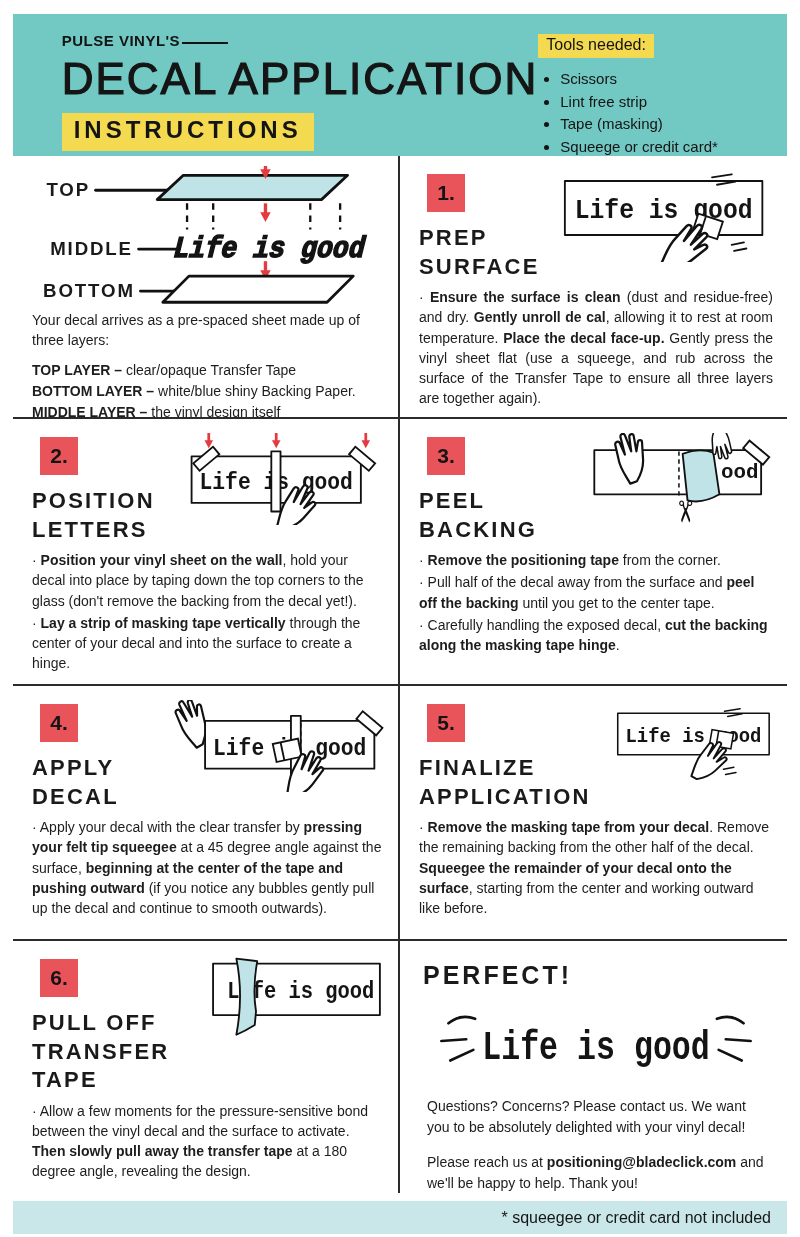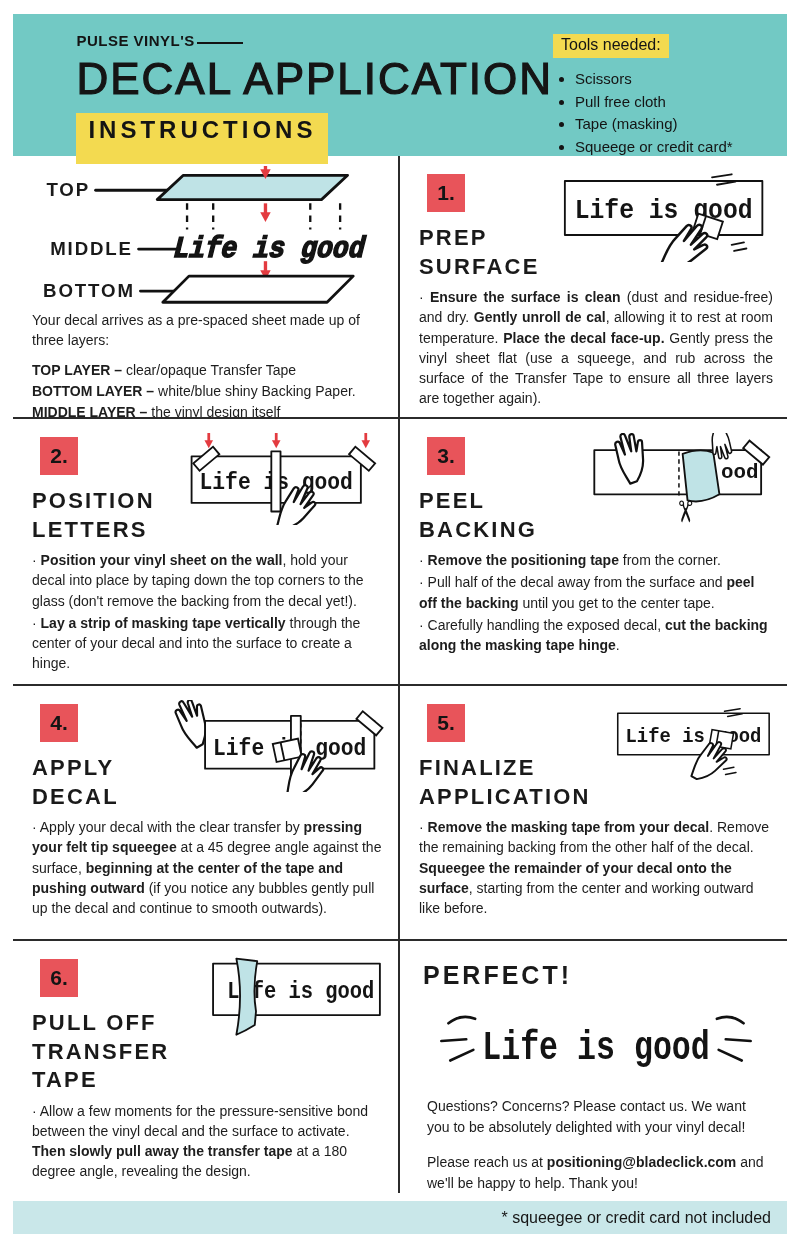--- a/index.html
+++ b/index.html
@@ -8,31 +8,31 @@
   }
   *{box-sizing:border-box;margin:0;padding:0}
   html,body{background:#fff}
   .page{
     width:800px;height:1237px;background:#fff;position:relative;overflow:hidden;
     font-family:"Liberation Sans",sans-serif;color:var(--ink);
   }
   
   .hero{
     margin:14px 13px 0;height:142px;background:var(--teal);
-    display:flex;justify-content:flex-end;padding:18px 26px 0 34px;
+    display:flex;justify-content:center;padding:18px 26px 0 34px;
   }
   .brand-row{font-size:15px;font-weight:bold;letter-spacing:.5px;color:#141414}
   .brand-line{display:inline-block;width:46px;border-bottom:2.5px solid #141414;vertical-align:2px;margin-left:2px}
   .hero h1{
     font-size:44px;font-weight:normal;letter-spacing:2px;color:#151515;
     margin:5px 0 9px;-webkit-text-stroke:1.2px #151515;white-space:nowrap;
   }
   .subtitle{
     display:inline-block;background:var(--yellow);color:#141414;
-    font-size:24px;font-weight:bold;letter-spacing:4px;padding:3px 12px 20px;
+    font-size:24px;font-weight:bold;letter-spacing:4px;padding:3px 12px 7px;
   }
   .hero-tools{padding-top:2px;width:208px;flex:none}
   .tools-label{display:inline-block;background:var(--yellow);font-size:16px;padding:2px 8px 4px;color:#141414}
   .tools-list{margin:10px 0 0;padding-left:22px;font-size:15px;line-height:1.5;color:#141414}
   
   .grid{
     margin:0 13px;display:grid;grid-template-columns:1fr 1fr;
     grid-template-rows:263px 267px 255px 252px;
   }
   .cell{padding:12px 14px 0 19px;overflow:hidden}
@@ -106,21 +106,21 @@
   <header class="hero">
     <div class="hero-left">
       <div class="brand-row"><span>PULSE VINYL'S</span><span class="brand-line"></span></div>
       <h1>DECAL APPLICATION</h1>
       <span class="subtitle">INSTRUCTIONS</span>
     </div>
     <div class="hero-tools">
       <span class="tools-label">Tools needed:</span>
       <ul class="tools-list">
         <li>Scissors</li>
-        <li>Pull free cloth</li>
+        <li>Lint free strip</li>
         <li>Tape (masking)</li>
         <li>Squeege or credit card*</li>
       </ul>
     </div>
   </header>
 
   <main class="grid">
 
     <section class="cell vr hr" style="padding-top:10px">
       <svg class="intro-art" viewBox="0 0 360 150">

